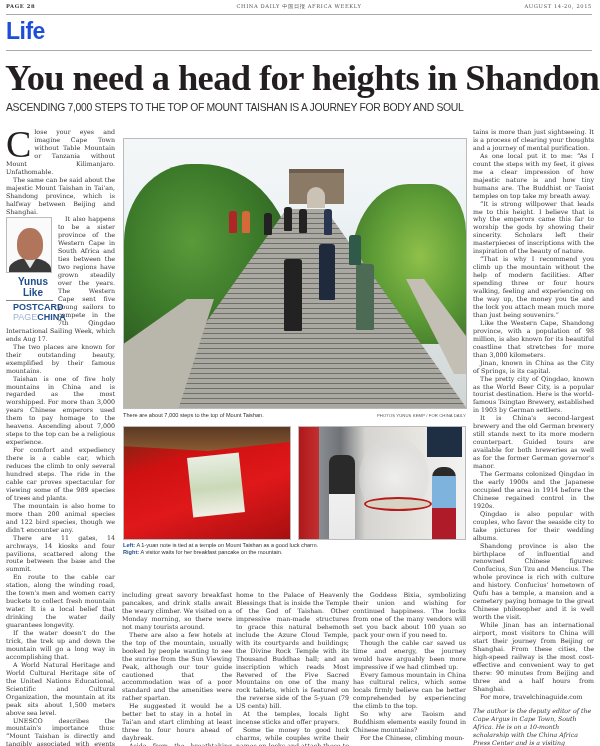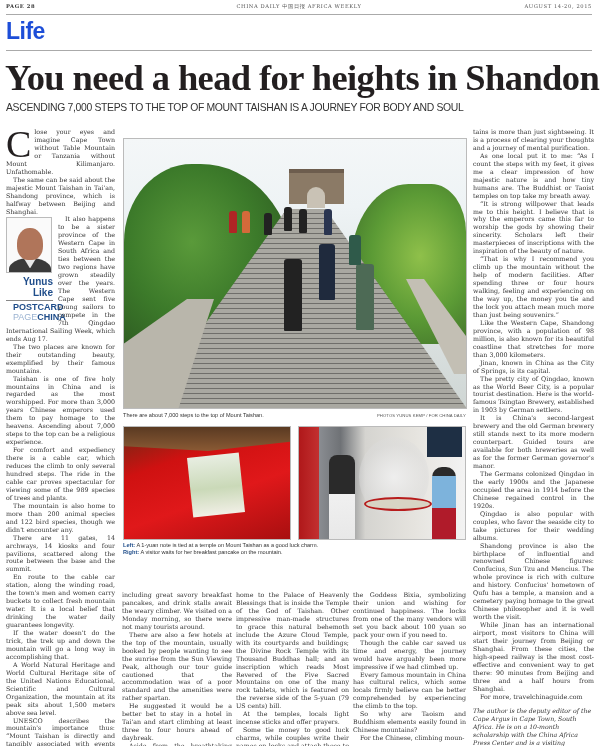--- a/index.html
+++ b/index.html
@@ -25,21 +25,21 @@
   #col3 { left: 236px; top: 591px; width: 113px; }
   #col4 { left: 353px; top: 591px; width: 113px; }
   #col5 { left: 473px; top: 128px; width: 121px; }
 
   .dropcap { float: left; font-family: "Liberation Serif", serif; font-size: 38px; line-height: 30px; margin: 1px 3px 0 0; color: #231f20; }
   .byline-box { float: left; width: 47px; margin: 2px 5px 2px 0; }
   .portrait { width: 46px; height: 56px; border: 1px solid #bbb; position: relative; overflow: hidden; background: #fafafa; }
   .face { position: absolute; left: 10px; top: 10px; width: 26px; height: 32px; border-radius: 48% 48% 42% 42%; background: #b0755a; }
   .shoulders { position: absolute; left: 2px; top: 40px; width: 42px; height: 22px; border-radius: 50% 50% 0 0; background: #3a3a3a; }
   .collar { position: absolute; left: 17px; top: 40px; width: 12px; height: 10px; background: #e8e8e8; clip-path: polygon(0 0, 100% 0, 50% 100%); }
-  .byname { font-family: "Liberation Sans", sans-serif; font-weight: bold; font-size: 10px; line-height: 11px; color: #1f4d8a; margin-top: 3px; text-align: right; }
+  .byname { font-family: "Liberation Sans", sans-serif; font-weight: bold; font-size: 10px; line-height: 11px; color: #1f4d8a; margin-top: 3px; text-align: center; }
   .byrule { height: 1px; background: #888; margin: 2px 0; }
   .postcard1 { font-family: "Liberation Sans", sans-serif; font-weight: bold; font-size: 9px; line-height: 9.5px; color: #1f4d8a; text-align: left; }
   .postcard2 { font-family: "Liberation Sans", sans-serif; font-weight: bold; font-size: 9px; line-height: 9.5px; text-align: left; white-space: nowrap; }
   .postcard2 .from { color: #9bb3d1; font-weight: normal; }
   .postcard2 .china { color: #1f4d8a; text-align: center; }
 
   .photo-main { position: absolute; left: 123px; top: 138px; width: 344px; height: 271px; border: 1px solid #bbb; overflow: hidden; background: linear-gradient(#f4f7f8 0%, #eef3f5 25%, #cfd6d4 100%); }
   .ph-tree-l { position: absolute; left: 0; top: 25px; width: 170px; height: 195px; background: radial-gradient(ellipse at 40% 40%, #5a9a3a 0%, #3c7a2a 45%, #2e5c22 80%); border-radius: 40% 55% 10% 0; }
   .ph-tree-r { position: absolute; right: 0; top: 45px; width: 115px; height: 160px; background: radial-gradient(ellipse at 60% 45%, #8fc04a 0%, #5b9a35 50%, #3f6f2a 90%); border-radius: 50% 30% 0 20%; }
   .ph-gate { position: absolute; left: 165px; top: 30px; width: 55px; height: 35px; background: #8b7a66; border-top: 4px solid #6d5d4e; }

